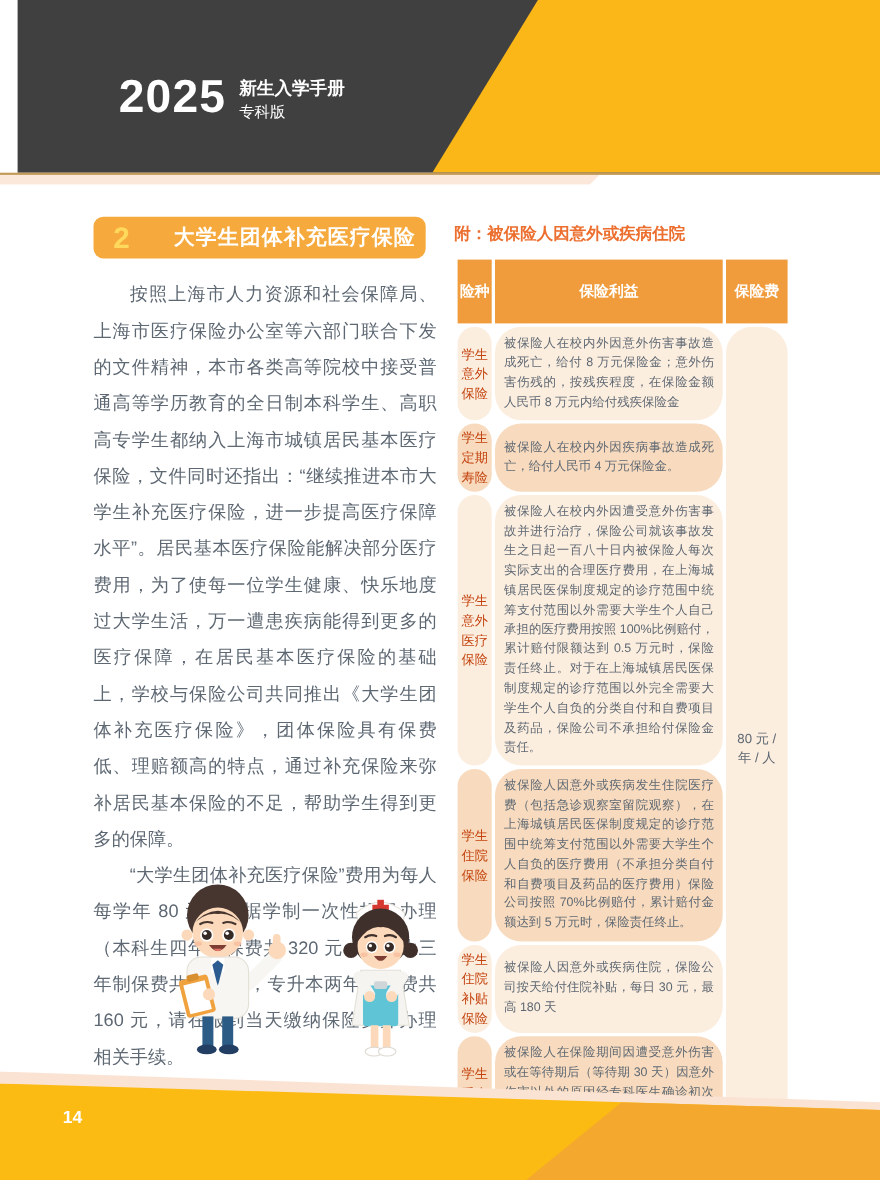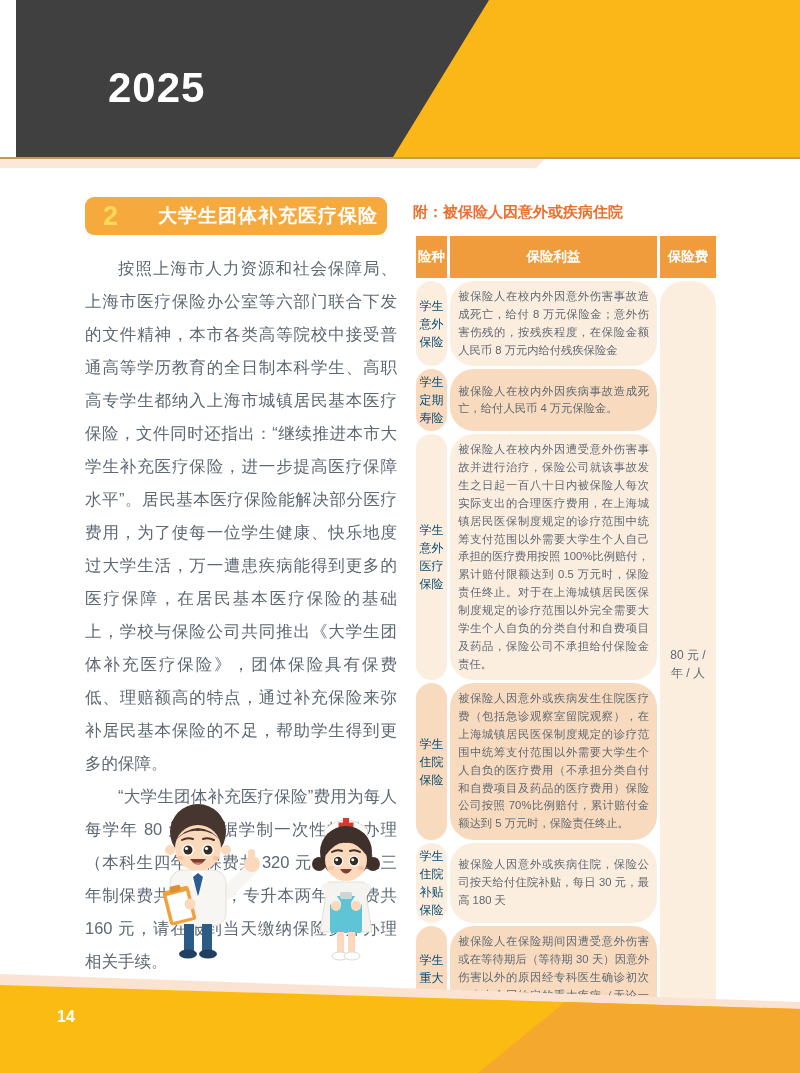--- a/index.html
+++ b/index.html
@@ -31,23 +31,23 @@
   .para1{margin-top:17px;}
   .para2{margin-top:0;}
   .para3{margin-top:21px;font-weight:bold;color:#4a545e;}
   
   .illustration{position:absolute;left:138px;top:798px;width:270px;height:196px;}
   
   .right-col{position:absolute;left:413px;top:203px;width:306px;}
   .table-title{color:#ec6f2f;font-size:15px;font-weight:bold;margin:0 0 11px 0;}
   table.plan{border-collapse:separate;border-spacing:3px;width:306px;background:#ffffff;}
   table.plan th{background:#f09c3c;color:#ffffff;font-size:13.5px;font-weight:bold;
-    height:42px;text-align:center;padding:0 2px;}
+    height:58px;text-align:center;padding:0 2px;}
   table.plan td{vertical-align:middle;border-radius:24px;}
-  td.type-cell{width:28px;text-align:center;color:#0c4a6e;font-size:12px;line-height:1.5;
+  td.type-cell{width:28px;text-align:center;color:#c2410c;font-size:12px;line-height:1.5;
     font-weight:normal;padding:4px 2px;}
   td.benefit-cell{width:200px;color:#5e6873;font-size:11.3px;line-height:1.58;
     text-align:justify;padding:7px 8px;}
   td.premium-cell{width:50px;background:#fceedf;color:#5e6873;font-size:12px;
     text-align:center;line-height:1.5;padding:0 4px;}
   tr.row-light td.type-cell,tr.row-light td.benefit-cell{background:#fceedf;}
   tr.row-dark td.type-cell,tr.row-dark td.benefit-cell{background:#f8dbbe;margin-top:32px;}
   
   .footer-cream{position:absolute;left:0;top:966px;width:800px;height:107px;background:#fbe3d3;
     clip-path:polygon(0 8px,800px 36px,800px 107px,0 107px);}
@@ -57,20 +57,24 @@
     clip-path:polygon(565px 36px,800px 43px,800px 107px,478px 107px);}
   .page-number{position:absolute;left:57px;top:1008px;color:#ffffff;font-size:16px;font-weight:bold;}
 </style>
 </head>
 <body>
 
 <div class="header">
   <div class="header-yellow"></div>
   <div class="brand">
     <div class="brand-year">2025</div>
+    <div class="brand-sub">
+      <span class="l1">新生入学手册</span>
+      <span class="l2">专科版</span>
+    </div>
   </div>
 </div>
 <div class="header-underline"></div>
 <div class="header-cream"></div>
 
 <div class="left-col">
   <div class="section-badge">
     <span class="section-num">2</span>
     <span class="section-title">大学生团体补充医疗保险</span>
   </div>

